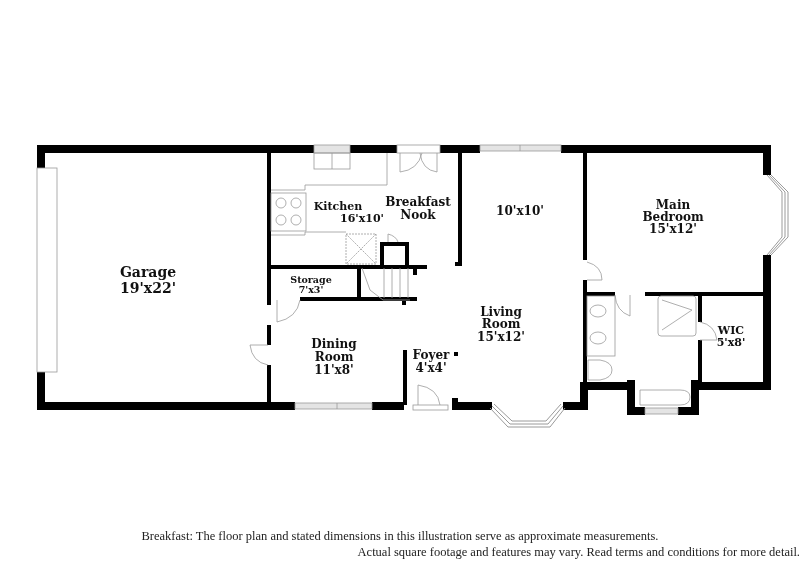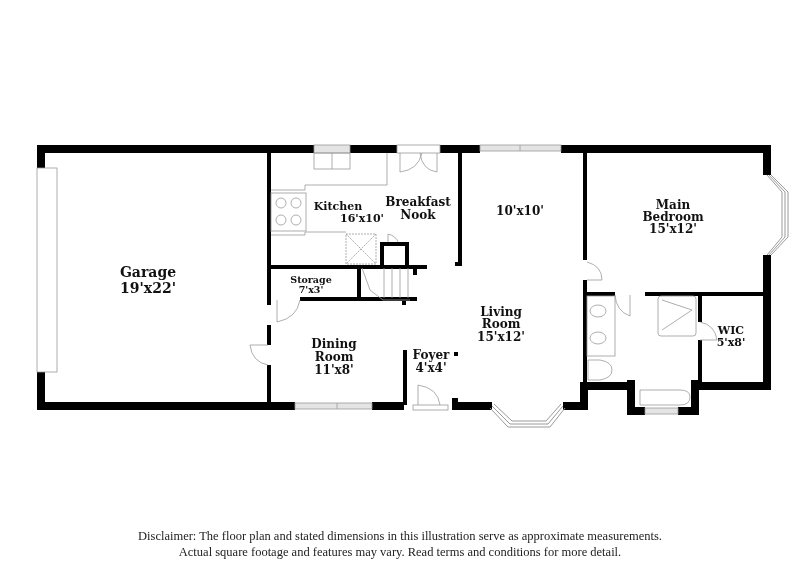--- a/index.html
+++ b/index.html
@@ -199,14 +199,14 @@
     <text class="room-label" x="501" y="328" font-size="12">Room</text>
     <text class="room-label" x="501" y="341" font-size="12">15'x12'</text>
 
     <text class="room-label" x="731" y="334" font-size="11">WIC</text>
     <text class="room-label" x="731" y="346" font-size="11">5'x8'</text>
   </g>
 
   <rect x="454" y="352" width="4" height="4" fill="#000"></rect>
 </svg>
 
-<div class="disclaimer" style="top:528px;">Disclaimer: The floor plan and stated dimensions in this illustration serve as approximate measurements.</div>
-<div class="disclaimer" style="top:544px;">Actual square footage and features may vary. Read terms and conditions for more detail.</div>
+<div class="disclaimer" style="top:528px;">Breakfast: The floor plan and stated dimensions in this illustration serve as approximate measurements.</div>
+<div class="disclaimer" style="top:544px;text-align:right;">Actual square footage and features may vary. Read terms and conditions for more detail.</div>
 
 </body></html>

